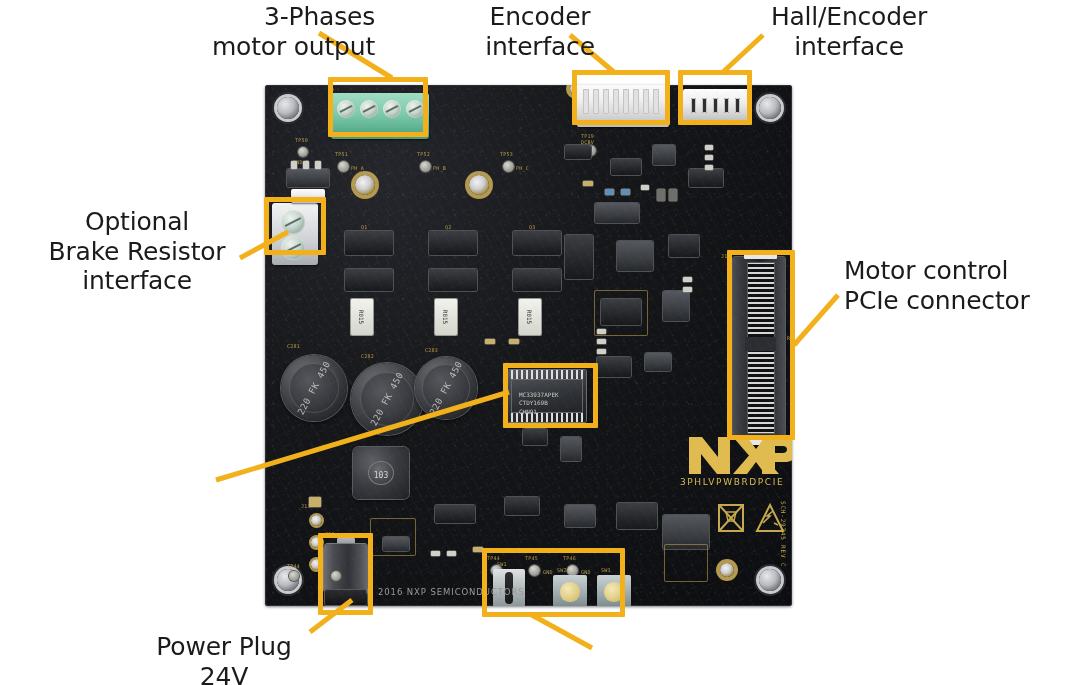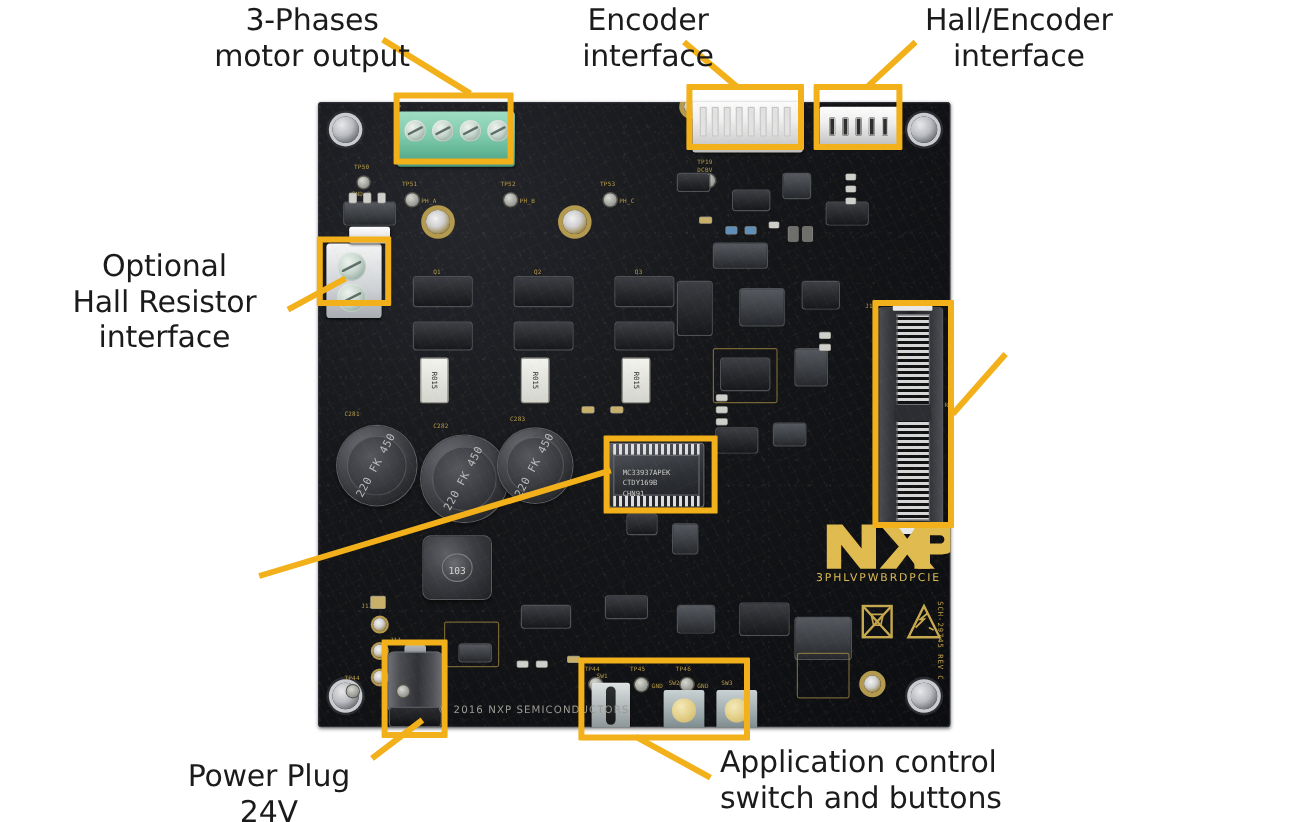--- a/index.html
+++ b/index.html
@@ -478,34 +478,34 @@
       <line x1="570" y1="35" x2="615" y2="73"></line>
       <line x1="763" y1="35" x2="722" y2="73"></line>
       <line x1="240" y1="258" x2="288" y2="232"></line>
       <line x1="838" y1="295" x2="794" y2="345"></line>
       <line x1="216" y1="480" x2="509" y2="392"></line>
       <line x1="310" y1="632" x2="352" y2="600"></line>
       <line x1="592" y1="648" x2="530" y2="614"></line>
     </g>
   </svg>
 
-  <div class="label c" style="left:145px;top:2px;width:230px;">3-Phases
+  <div class="label c" style="left:145px;top:2px;width:230px;text-align:right;">3-Phases
 motor output</div>
 
   <div class="label c" style="left:442px;top:2px;width:196px;">Encoder
 interface</div>
 
   <div class="label c" style="left:740px;top:2px;width:218px;">Hall/Encoder
 interface</div>
 
   <div class="label c" style="left:28px;top:207px;width:218px;">Optional
-Hall Resistor
+Brake Resistor
 interface</div>
 
+  <div class="label l" style="left:844px;top:256px;width:236px;">Motor control
+PCIe connector</div>
 
 
   <div class="label c" style="left:118px;top:620px;width:212px;margin-top:12px;">Power Plug
 24V</div>
 
-  <div class="label l" style="left:600px;top:620px;width:330px;">Application control
-switch and buttons</div>
 
 </div>
 
 </body></html>

